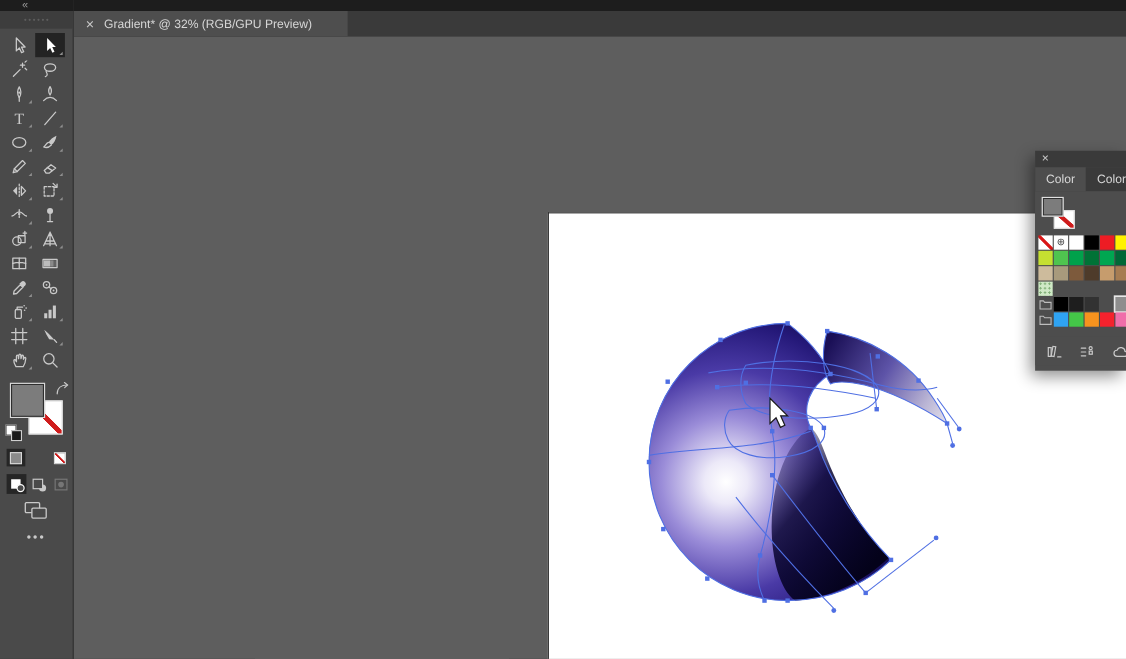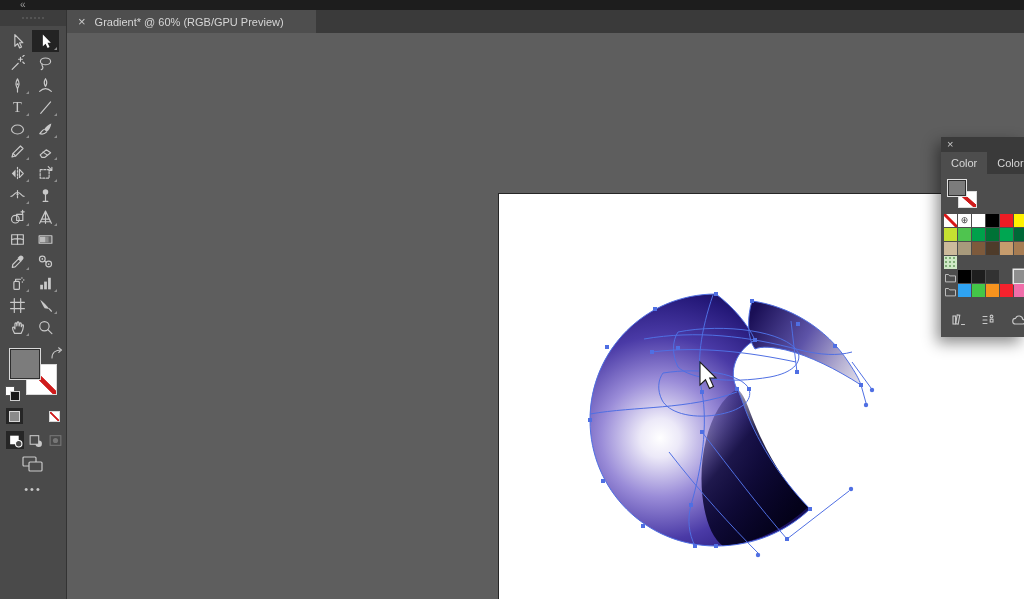--- a/index.html
+++ b/index.html
@@ -92,21 +92,21 @@
           padding-left:10px;color:#c9c9c9;}
   .p-foot .fi{cursor:pointer;display:flex;align-items:center;}
 </style>
 </head>
 <body>
 
 <div class="top-strip"></div>
 <div class="tabbar">
   <div class="doc-tab">
     <span class="close">×</span>
-    <span class="title">Gradient* @ 60% (RGB/GPU Preview)</span>
+    <span class="title">Gradient* @ 32% (RGB/GPU Preview)</span>
   </div>
 </div>
 
 <div class="pasteboard"></div>
 <div class="artboard"></div>
 
 <svg class="artwork-svg" width="1024" height="599" viewBox="0 0 1024 599">
   <defs>
     <radialGradient id="sphereGrad" gradientUnits="userSpaceOnUse" cx="660" cy="438" r="196">
       <stop id="stopLight" offset="0" stop-color="#ffffff"></stop>

